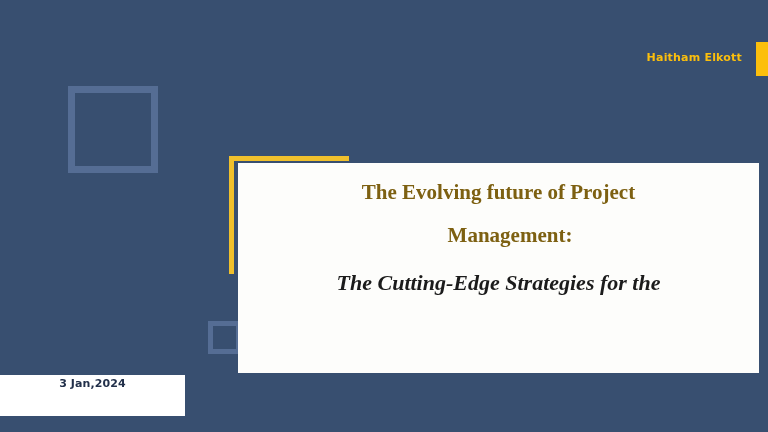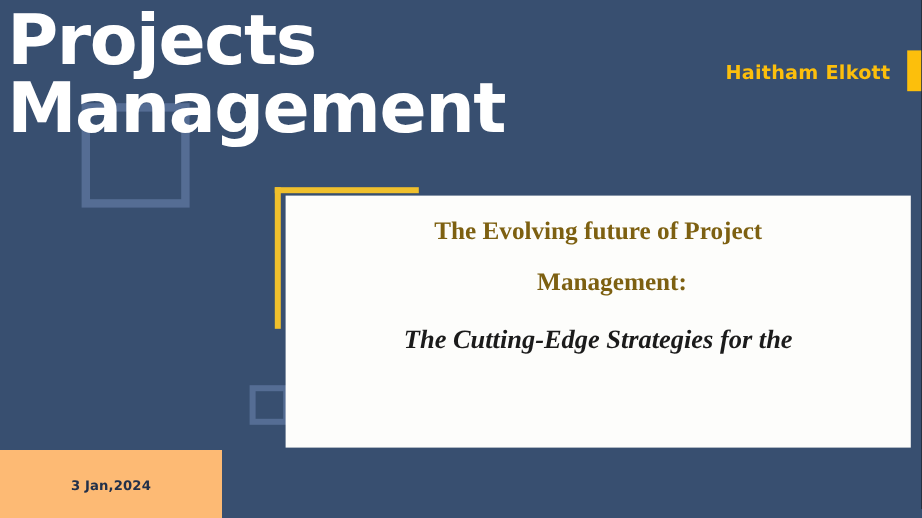--- a/index.html
+++ b/index.html
@@ -59,21 +59,21 @@
   }
 
   
   #author-name {
     position: absolute;
     right: 26px;
     top: 51px;
     color: #fcbf0c;
     font-family: "DejaVu Sans", sans-serif;
     font-weight: bold;
-    font-size: 16px;
+    font-size: 11px;
     letter-spacing: 0.2px;
     white-space: nowrap;
     z-index: 4;
   }
   #author-accent-bar {
     position: absolute;
     left: 756px;
     top: 42px;
     width: 12px;
     height: 34px;
@@ -140,48 +140,44 @@
   }
   #subhead-line-1 { margin-top: 26px; font-style: italic; }
   #subhead-line-2 { margin-top: 21px; }
 
   
   #date-badge {
     position: absolute;
     left: 0px;
     top: 375px;
     width: 185px;
-    height: 57px;
-    background: #fdba74;
+    height: 41px;
+    background: #ffffff;
     z-index: 4;
     display: flex;
-    align-items: center;
+    align-items: flex-start;
     justify-content: center;
   }
   #date-badge-label {
     color: #22304a;
     font-family: "DejaVu Sans", sans-serif;
     font-weight: bold;
     font-size: 11px;
     letter-spacing: 0.1px;
     margin-top: 2px;
   }
 </style>
 </head>
 <body>
 
 <div id="slide">
 
   <div id="deco-square-large"></div>
   <div id="deco-square-small"></div>
 
-  <div id="main-title">
-    <span class="tline tline-1">Projects</span>
-    <span class="tline tline-2">Management</span>
-  </div>
 
   <div id="author-name">Haitham Elkott</div>
   <div id="author-accent-bar"></div>
 
   <div id="card-bracket-horizontal"></div>
   <div id="card-bracket-vertical"></div>
 
   <div id="content-card">
     <div class="headline-line" id="headline-line-1">The Evolving future of Project</div>
     <div class="headline-line" id="headline-line-2">Management:</div>

